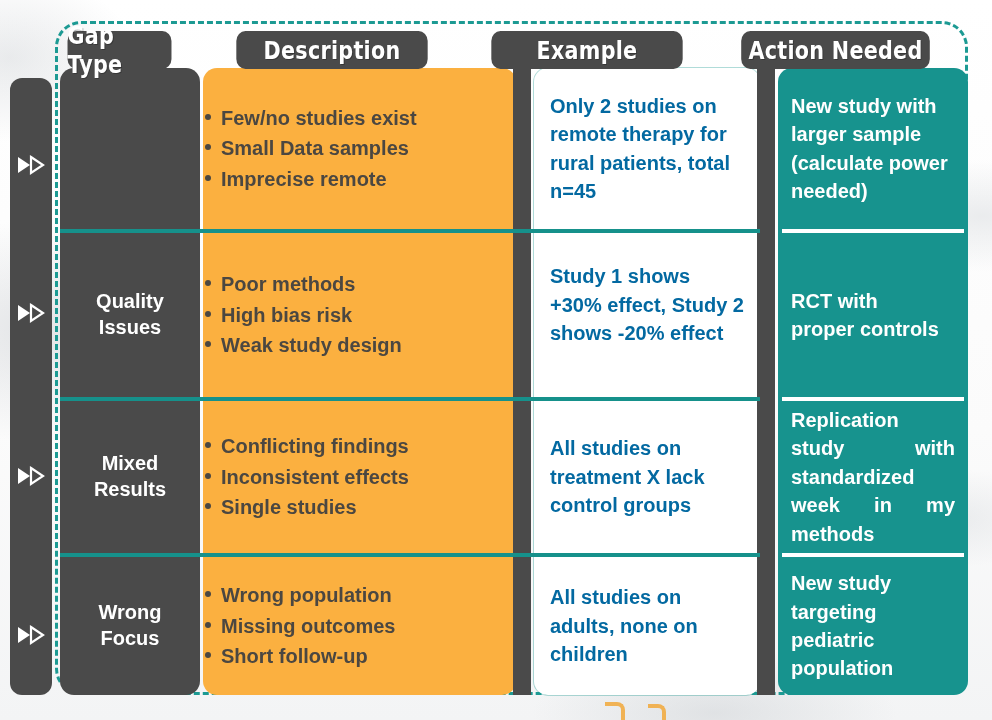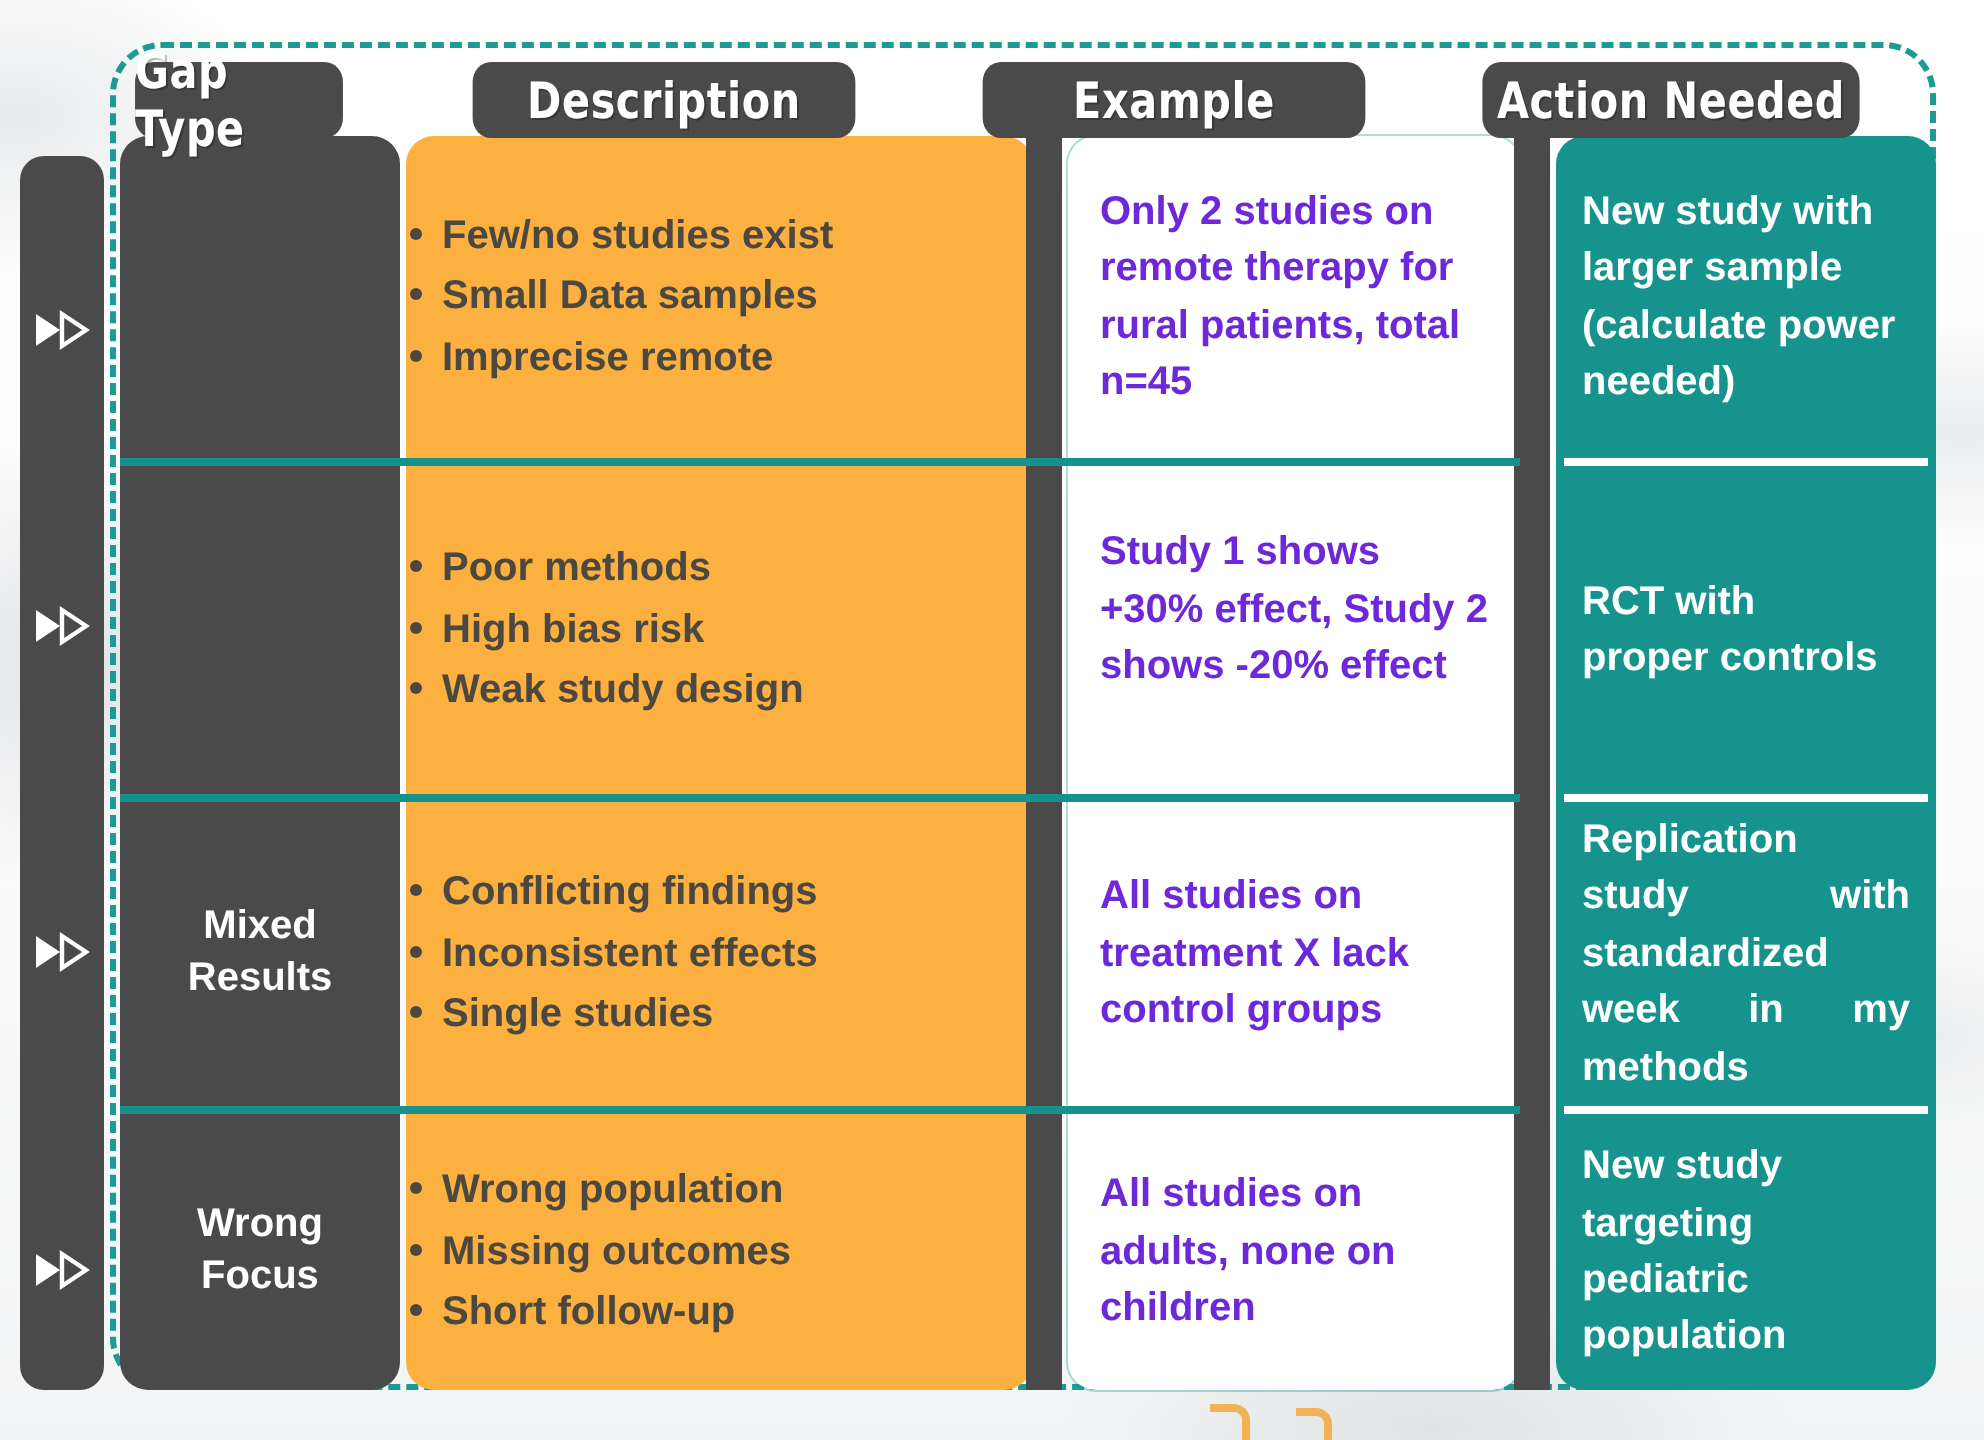--- a/index.html
+++ b/index.html
@@ -130,21 +130,21 @@
   }
   .cell-desc {
     left: 143px; width: 313px;
     display: flex; align-items: center;
     padding-right: 8px;
   }
   .cell-example {
     left: 474px; width: 226px;
     display: flex; align-items: center;
     padding: 0 16px;
-    color: #6d28d9;
+    color: #0369a1;
     font-size: 20px;
     font-weight: bold;
     line-height: 1.42;
   }
   .cell-action {
     left: 718px; width: 190px;
     display: flex; align-items: center;
     padding: 0 13px;
     color: #ffffff;
     font-size: 20px;
@@ -271,20 +271,24 @@
     <div class="cell cell-example" style="top:0px;height:161px">
       <span>Only 2 studies  on remote therapy for rural patients, total n=45</span>
     </div>
     <div class="cell cell-action" style="top:0px;height:161px">
       <span>New study with larger sample (calculate power needed)</span>
     </div>
 
     <div class="divider left-part" style="top:161px"></div>
     <div class="divider right-part" style="top:161px"></div>
 
+    <div class="cell cell-gap" style="top:165px;height:164px">
+      <span style="white-space:pre-line">Quality
+Issues</span>
+    </div>
     <div class="cell cell-desc" style="top:165px;height:164px">
       <ul class="bullets">
         <li>Poor methods</li>
         <li>High bias risk</li>
         <li>Weak study design</li>
       </ul>
     </div>
     <div class="cell cell-example" style="top:165px;height:144px">
       <span>Study 1 shows +30% effect, Study 2 shows -20% effect</span>
     </div>

